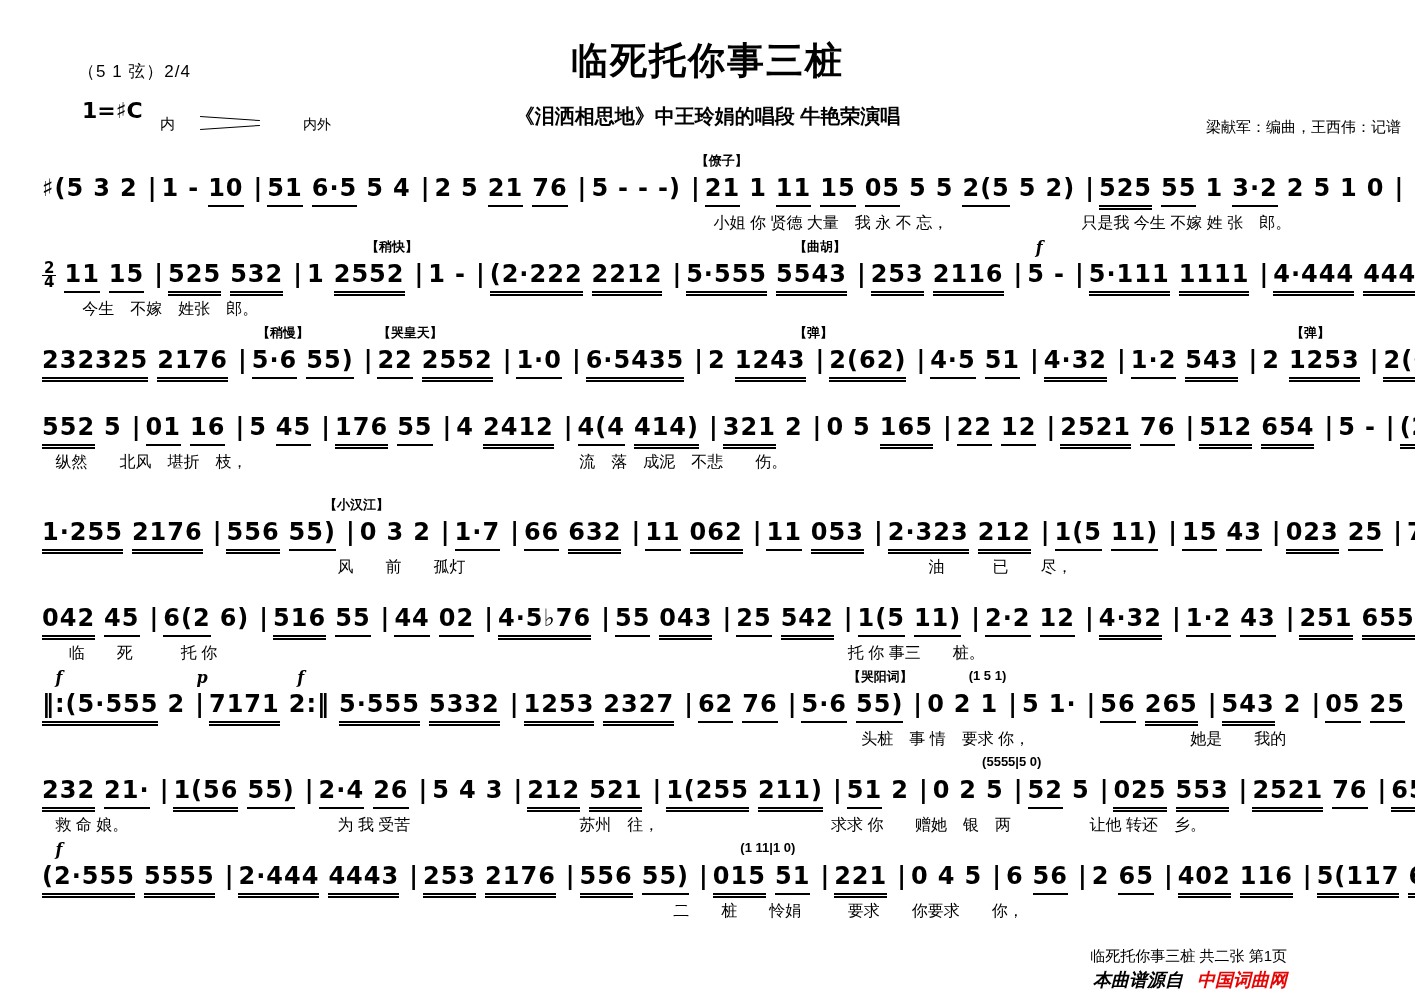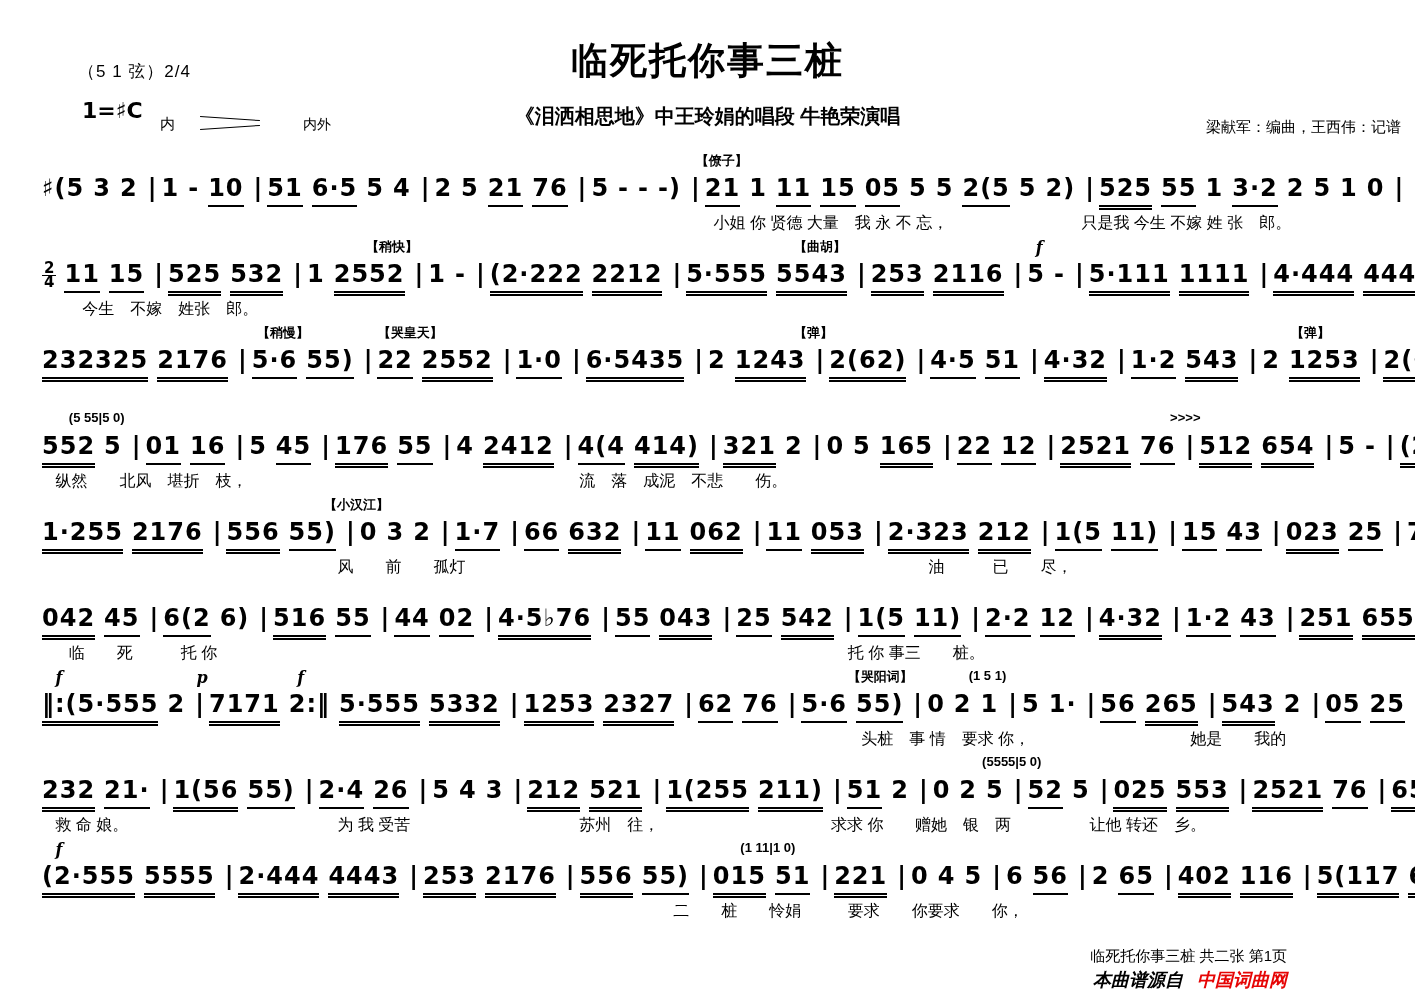--- a/index.html
+++ b/index.html
@@ -83,24 +83,20 @@
     <div class="line">
       <div class="ann-row">
         <span class="ann" style="left: 16%;">【稍慢】</span>
         <span class="ann" style="left: 25%;">【哭皇天】</span>
         <span class="ann" style="left: 56%;">【弹】</span>
         <span class="ann" style="left: 93%;">【弹】</span>
       </div>
       <div class="note-row"><span class="tok u2">232325</span><span class="tok u2">2176</span><span class="bar">|</span><span class="tok u1">5·6</span><span class="tok u1">55)</span><span class="bar">|</span><span class="tok u1">22</span><span class="tok u2">2552</span><span class="bar">|</span><span class="tok u1">1·0</span><span class="bar">|</span><span class="tok u2">6·5435</span><span class="bar">|</span><span class="tok">2</span><span class="tok u2">1243</span><span class="bar">|</span><span class="tok u2">2(62)</span><span class="bar">|</span><span class="tok u1">4·5</span><span class="tok u1">51</span><span class="bar">|</span><span class="tok u2">4·32</span><span class="bar">|</span><span class="tok u1">1·2</span><span class="tok u2">543</span><span class="bar">|</span><span class="tok">2</span><span class="tok u2">1253</span><span class="bar">|</span><span class="tok u2">2(62)</span></div>
     </div>
     <div class="line">
-      <div class="ann-row">
-        <span class="ann" style="left: 2%;">(5 55|5 0)</span>
-        <span class="ann" style="left: 84%;">&gt;&gt;&gt;&gt;</span>
-      </div>
       <div class="note-row"><span class="tok u2">552</span><span class="tok">5</span><span class="bar">|</span><span class="tok u1">01</span><span class="tok u1">16</span><span class="bar">|</span><span class="tok">5</span><span class="tok u1">45</span><span class="bar">|</span><span class="tok u2">176</span><span class="tok u1">55</span><span class="bar">|</span><span class="tok">4</span><span class="tok u2">2412</span><span class="bar">|</span><span class="tok u1">4(4</span><span class="tok u2">414)</span><span class="bar">|</span><span class="tok u2">321</span><span class="tok">2</span><span class="bar">|</span><span class="tok">0</span><span class="tok">5</span><span class="tok u2">165</span><span class="bar">|</span><span class="tok u1">22</span><span class="tok u1">12</span><span class="bar">|</span><span class="tok u2">2521</span><span class="tok u1">76</span><span class="bar">|</span><span class="tok u2">512</span><span class="tok u2">654</span><span class="bar">|</span><span class="tok">5</span><span class="tok">-</span><span class="bar">|</span><span class="tok u2">(2·312</span></div>
       <div class="lyr-row">
         <span class="lyr" style="left: 1%;">纵然　　北风　堪折　枝，</span>
         <span class="lyr" style="left: 40%;">流　落　成泥　不悲　　伤。</span>
       </div>
     </div>
     <div class="line">
       <div class="ann-row">
         <span class="ann" style="left: 21%;">【小汉江】</span>
       </div>

